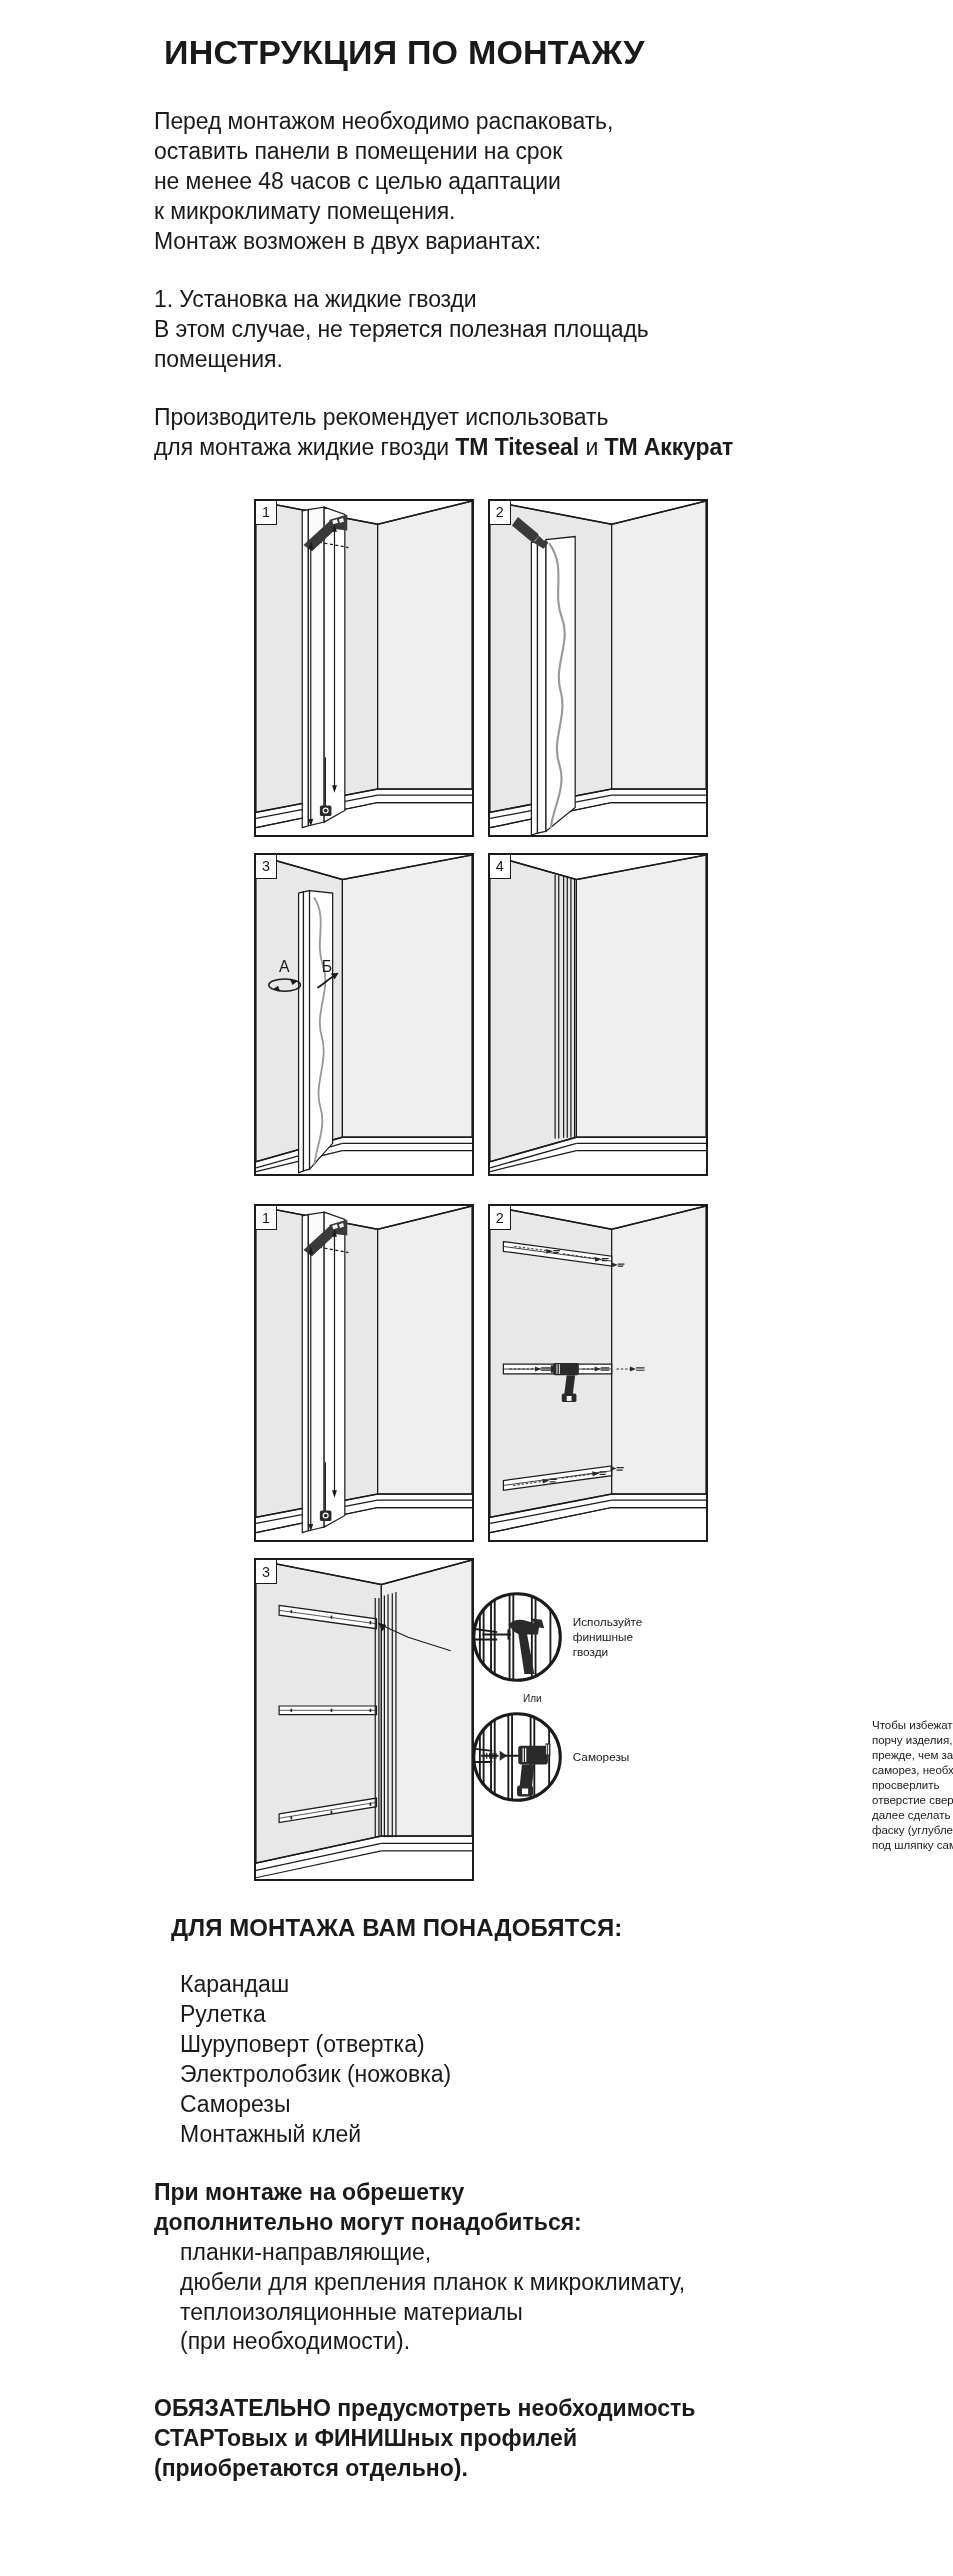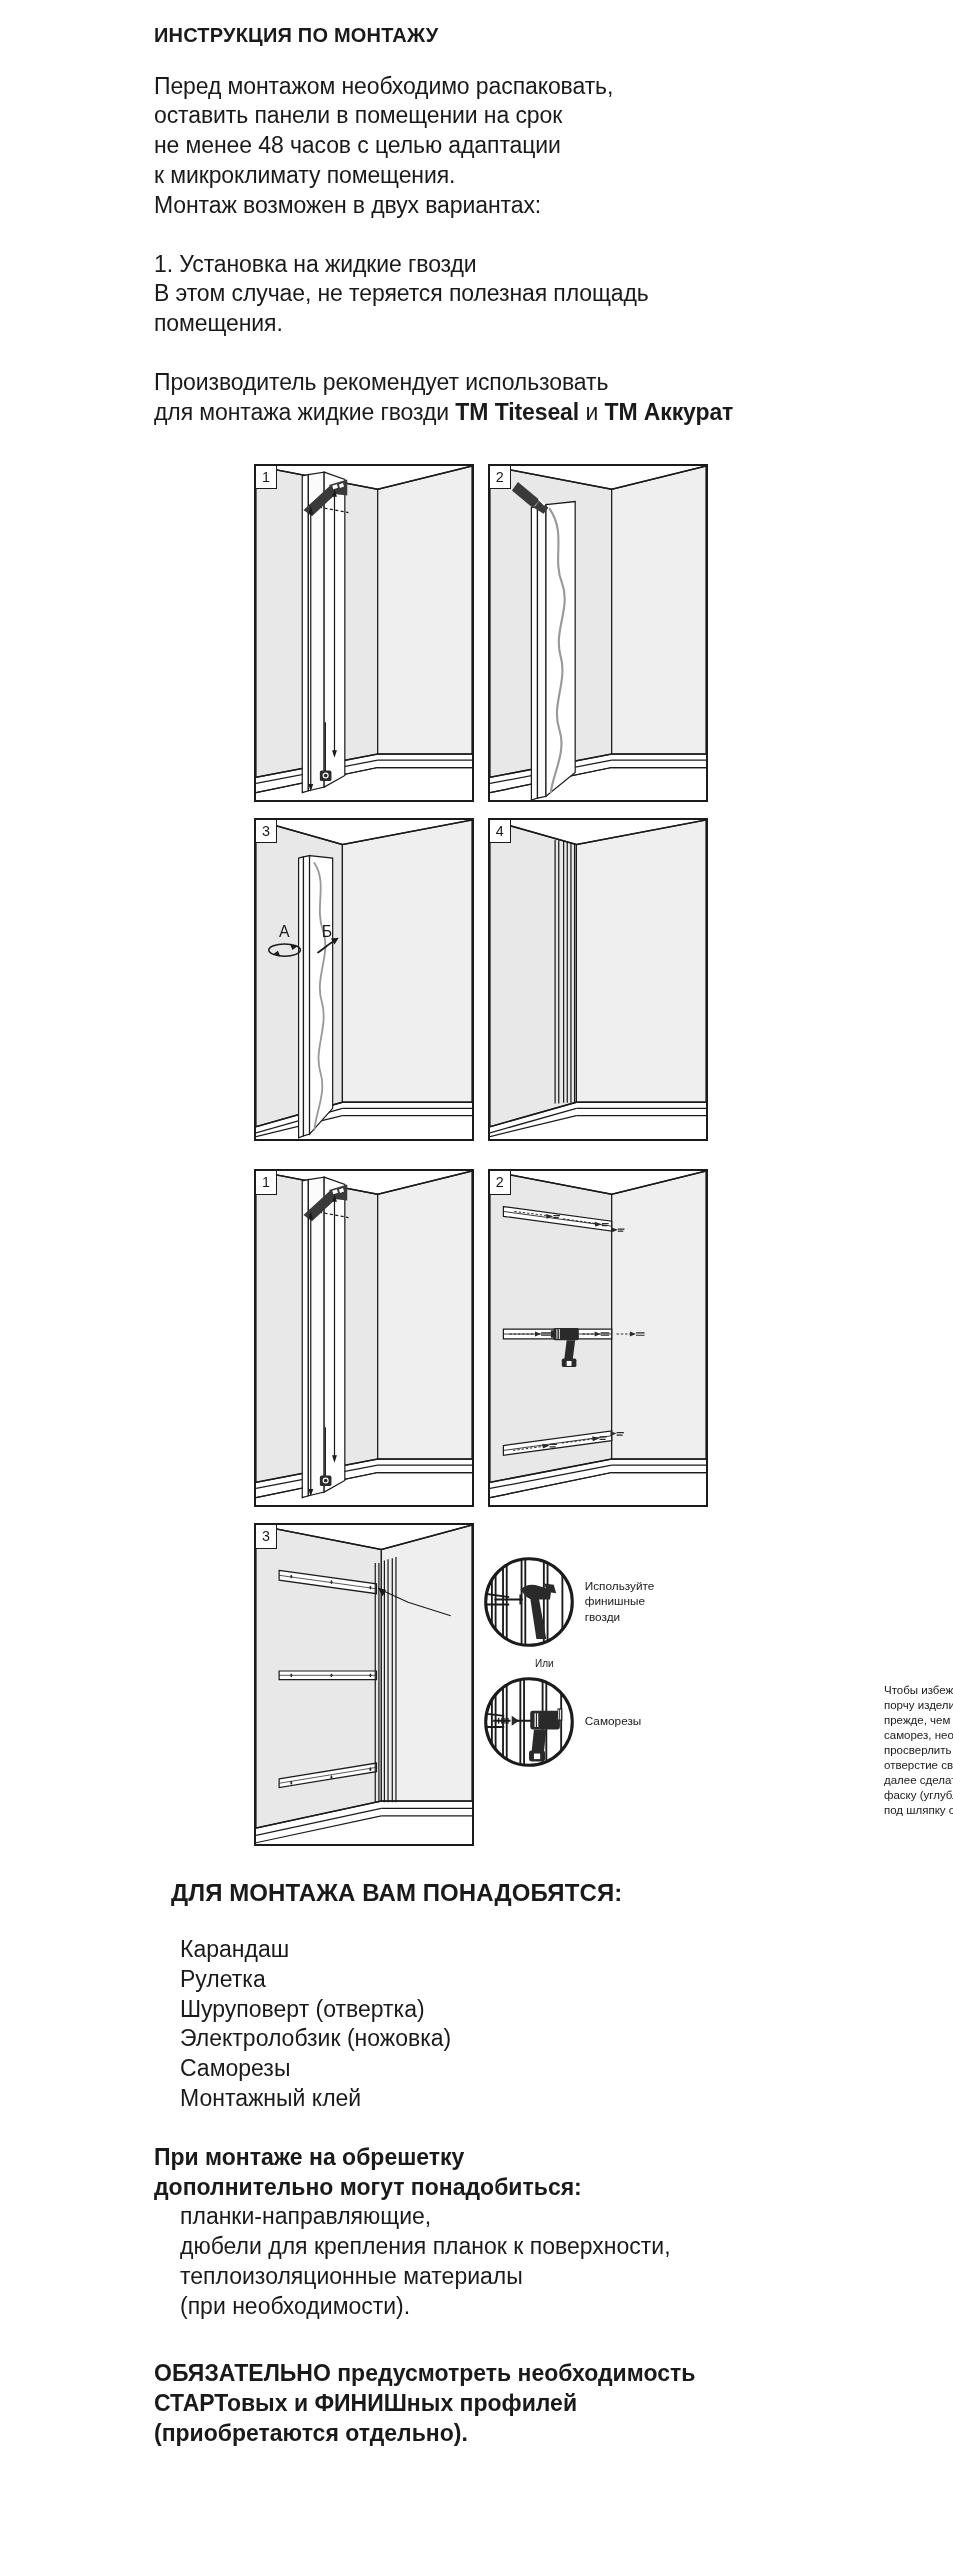--- a/index.html
+++ b/index.html
@@ -18,24 +18,24 @@
     min-height: 2576px;
     position: relative;
     padding: 0;
     background:#fff;
   }
 
   
   .txt-col { margin-left: 154px; width: 732px; }
 
   h1.doc-title {
-    font-size: 20px;
+    font-size: 34px;
     font-weight: 700;
     letter-spacing: 0.2px;
-    margin: 0;
+    margin: 10px;
     padding-top: 23.6px;
     line-height: 1.1;
   }
   .para {
     font-size: 23px;
     font-weight: 400;
     line-height: 1.30;
     margin: 0;
     letter-spacing: -0.1px;
   }
@@ -73,21 +73,21 @@
     font-size: 14.3px;
     font-weight: 500;
     display: flex; align-items: center; justify-content: center;
     font-family: "Liberation Sans", sans-serif;
   }
   .panel svg { display:block; width:100%; height:100%; }
 
   
   .callout-wrap {
     position: absolute;
-    left: 228px;
+    left: 216px;
     top: 32px;
     width: 348px;
   }
   .callout-row { display: flex; align-items: center; gap: 8.7px; }
   .callout-circle { flex: 0 0 auto; }
   .callout-label {
     font-size: 11.8px;
     line-height: 1.28;
     font-weight: 400;
     color:#1a1a1a;
@@ -511,21 +511,21 @@
     <div class="list-line">Шуруповерт (отвертка)</div>
     <div class="list-line">Электролобзик (ножовка)</div>
     <div class="list-line">Саморезы</div>
     <div class="list-line">Монтажный клей</div>
 
     <div class="gap-m"></div>
 
     <div class="strong-block" style="white-space:pre-line;">При монтаже на обрешетку
 дополнительно могут понадобиться:</div>
     <div class="list-line">планки-направляющие,</div>
-    <div class="list-line">дюбели для крепления планок к поверхности,</div>
+    <div class="list-line">дюбели для крепления планок к микроклимату,</div>
     <div class="list-line">теплоизоляционные материалы</div>
     <div class="list-line">(при необходимости).</div>
 
     <div class="gap-l"></div>
 
     <div class="strong-block" style="white-space:pre-line;">ОБЯЗАТЕЛЬНО предусмотреть необходимость
 СТАРТовых и ФИНИШных профилей
 (приобретаются отдельно).</div>
 
   </div>

